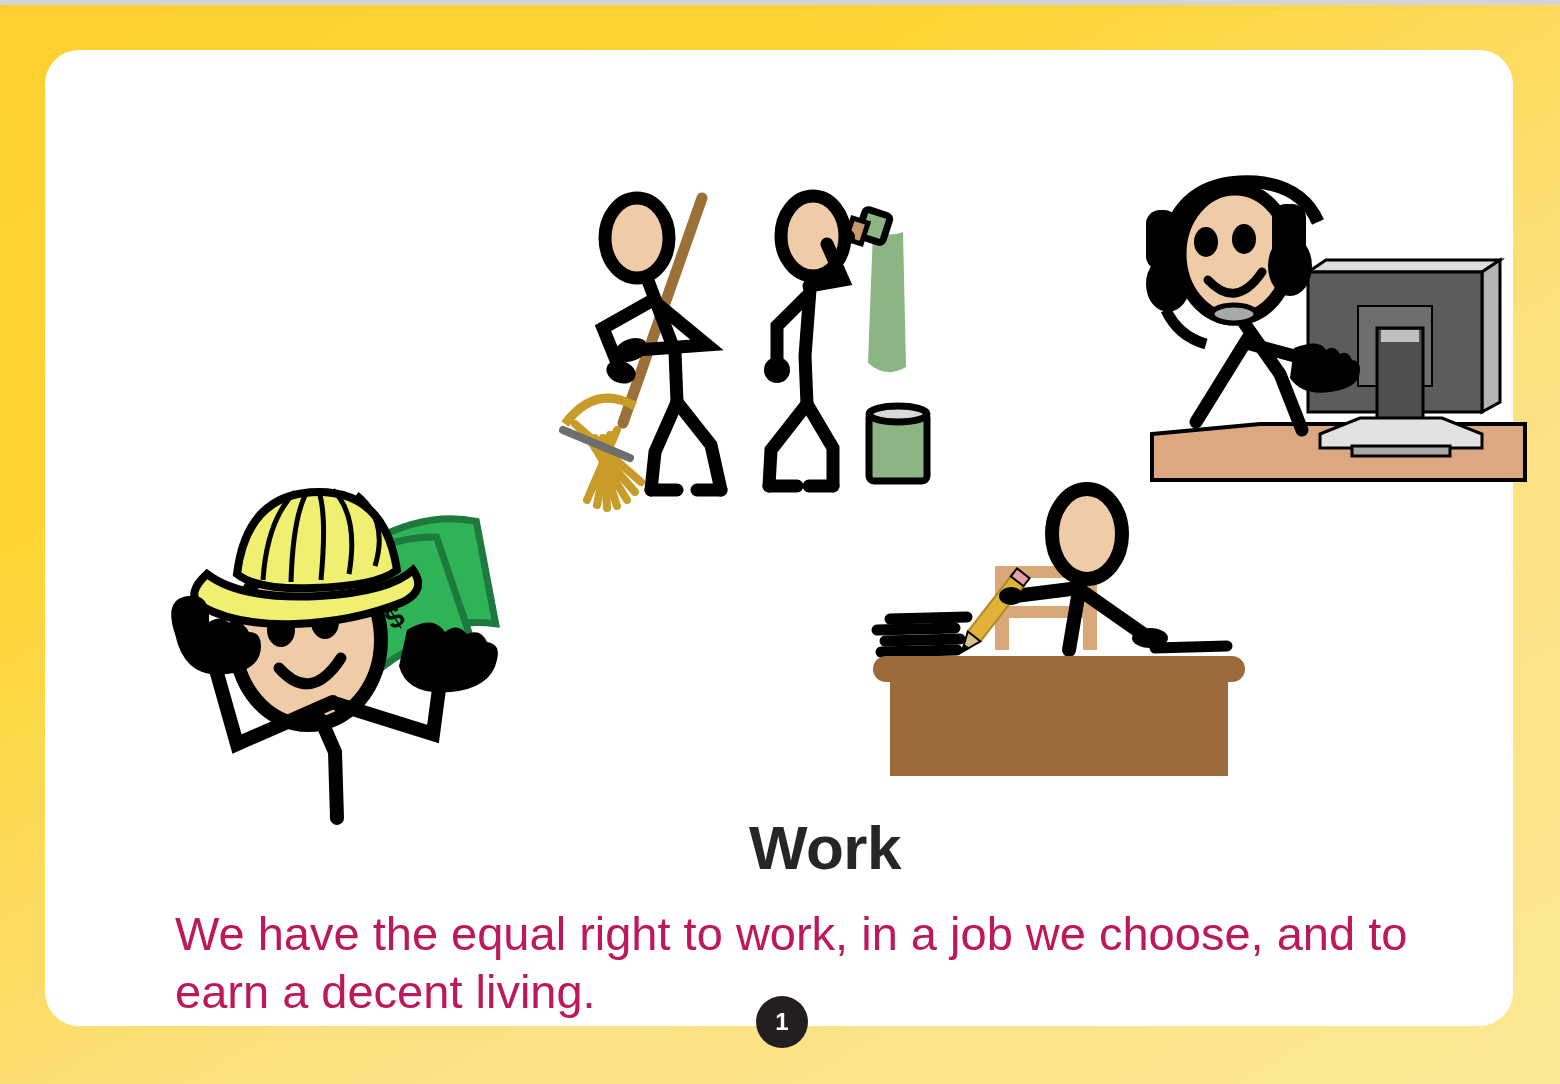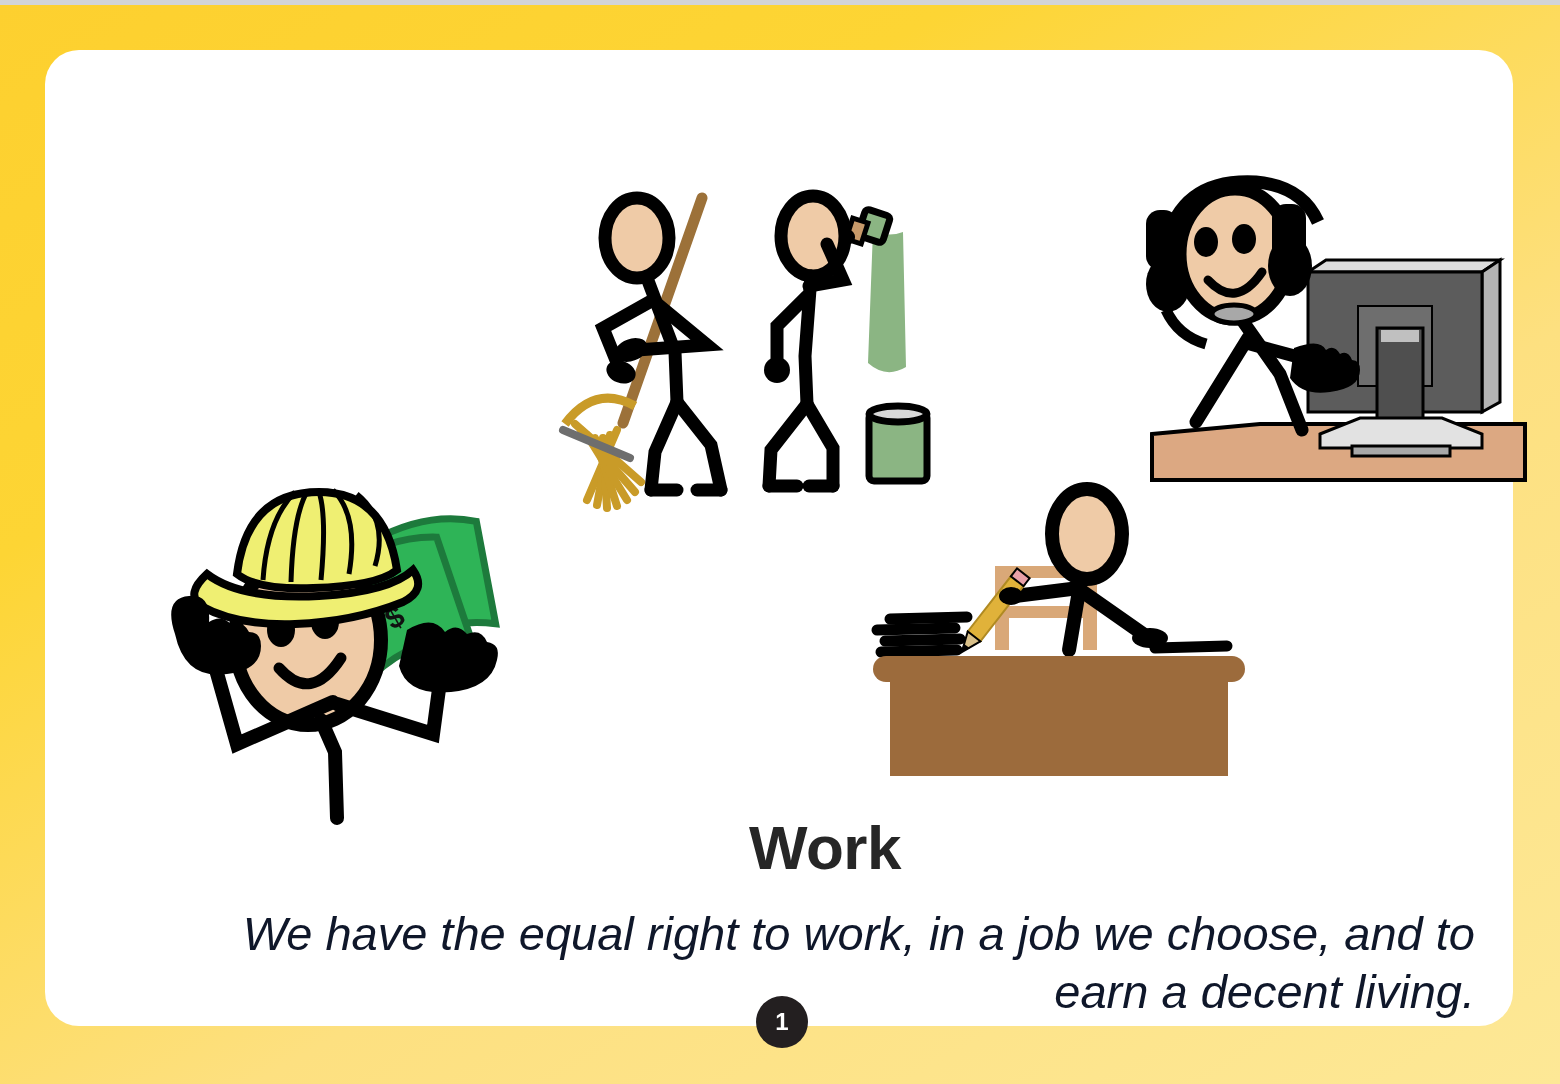--- a/index.html
+++ b/index.html
@@ -65,26 +65,25 @@
     font-weight: bold;
     letter-spacing: -0.5px;
     color: #262626;
   }
 
   #caption {
     position: absolute;
     left: 130px;
     top: 855px;
     width: 1300px;
-    text-align: right;
+    text-align: left;
     font-size: 47px;
     font-weight: 300;
     line-height: 1.23;
-    color: #0f172a;
-    font-style: italic;
+    color: #be185d;
   }
 
   
   #page-badge {
     position: absolute;
     left: 756px;
     top: 996px;
     width: 52px;
     height: 52px;
     border-radius: 50%;

